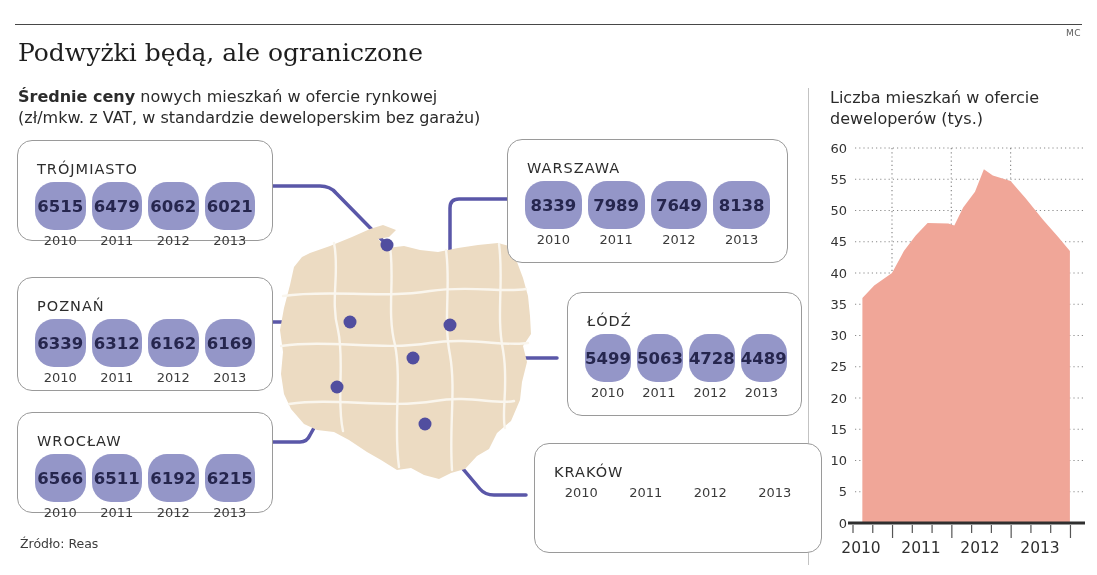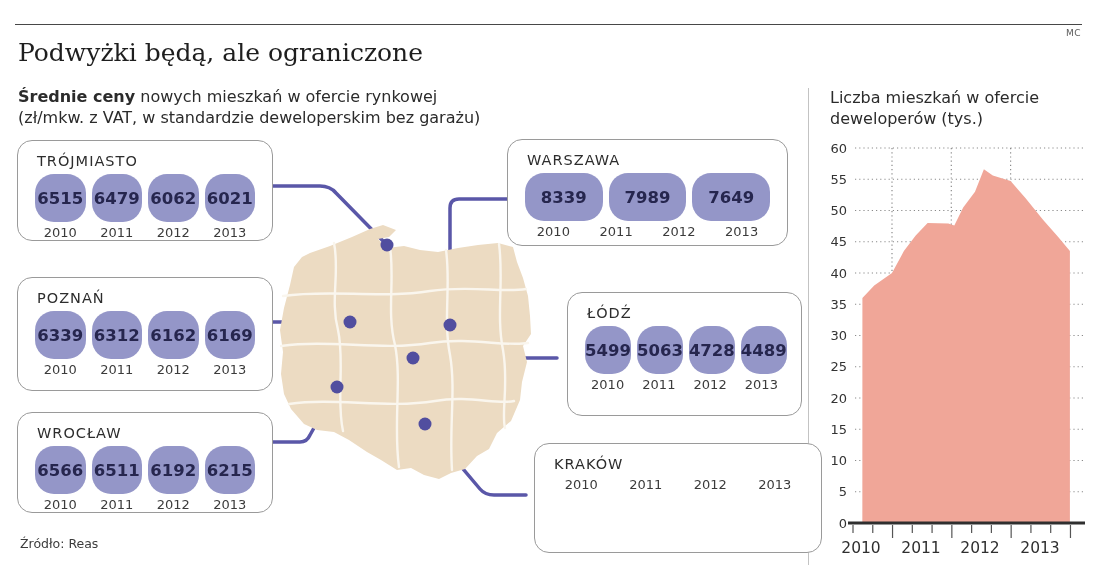--- a/index.html
+++ b/index.html
@@ -16,26 +16,26 @@
     position:absolute;left:18px;top:38px;
     font-family:"DejaVu Serif","Liberation Serif",serif;
     font-weight:normal;font-size:25px;color:#1e1e1e;
   }
   .subtitle{position:absolute;left:18px;top:86px;font-size:16px;line-height:21px;color:#2b2b2b;}
   .subtitle b{font-weight:bold;}
   .source-note{position:absolute;left:20px;top:536px;font-size:12.5px;color:#3c3c3c;}
   
   .city-box{
     position:absolute;background:#ffffff;border:1.5px solid #9a9a9a;border-radius:15px;
-    padding:10px 17px 0 17px;box-sizing:border-box;z-index:3;
+    padding:18px 17px 0 17px;box-sizing:border-box;z-index:3;
   }
   .box-trojmiasto{left:17px;top:140px;width:256px;height:101px;}
   .box-poznan   {left:17px;top:277px;width:256px;height:114px;}
   .box-wroclaw  {left:17px;top:412px;width:256px;height:101px;}
-  .box-warszawa {left:507px;top:139px;width:281px;height:107px;}
+  .box-warszawa {left:507px;top:139px;width:281px;height:124px;}
   .box-lodz     {left:567px;top:292px;width:235px;height:124px;}
   .box-krakow   {left:534px;top:443px;width:288px;height:110px;}
   .city-name{font-size:14.5px;letter-spacing:1px;color:#2d2d2d;margin:2px 0 5px 2px;}
   .tile-row{display:flex;gap:6px;}
   .tile{
     flex:1;height:48px;border-radius:19px;background:#9496c8;
     display:flex;align-items:center;justify-content:center;
   }
   .tile span{font-weight:bold;font-size:16.5px;color:#26264e;}
   .year-row{display:flex;gap:6px;margin-top:3px;}
@@ -168,20 +168,23 @@
   <div class="city-name">WARSZAWA</div>
   <div class="tile-row">
     <div class="tile">
         <span>8339</span>
       </div>
     <div class="tile">
         <span>7989</span>
       </div>
     <div class="tile">
         <span>7649</span>
+      </div>
+    <div class="tile">
+        <span>8138</span>
       </div>
   </div>
   <div class="year-row">
     <div class="year">2010</div>
     <div class="year">2011</div>
     <div class="year">2012</div>
     <div class="year">2013</div>
   </div>
 </div>
 

